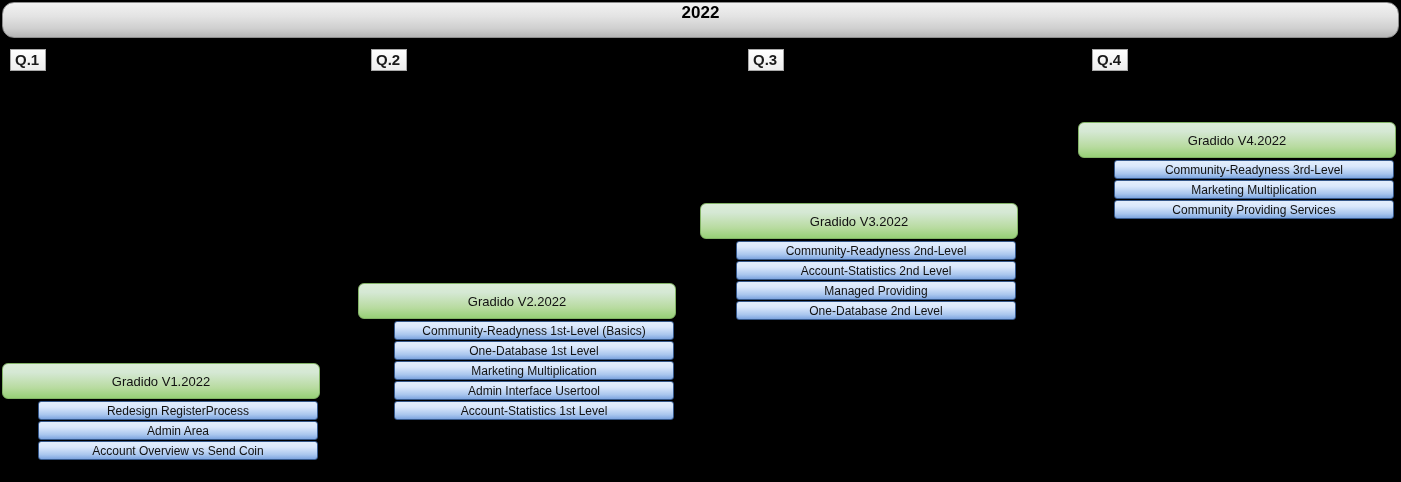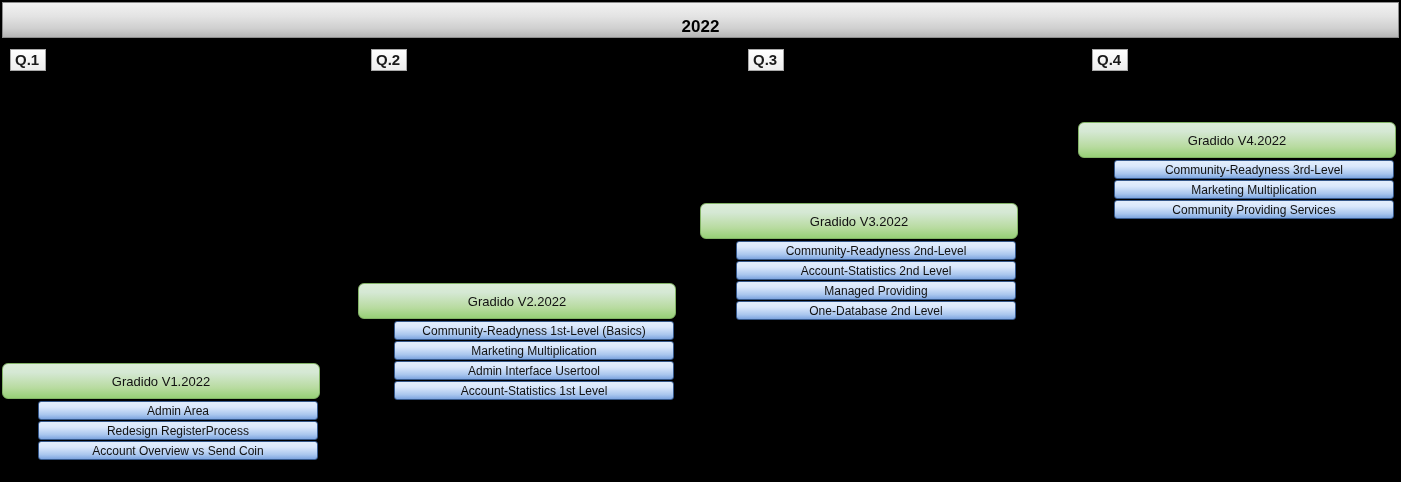--- a/index.html
+++ b/index.html
@@ -16,24 +16,24 @@
     overflow: hidden;
   }
   
   .year-banner {
     position: absolute;
     left: 2px;
     top: 2px;
     width: 1395px;
     height: 34px;
     border: 1px solid #8c8c8c;
-    border-radius: 0;
+    border-radius: 12px;
     background: linear-gradient(to bottom, #f2f2f2 0%, #e3e3e3 40%, #cfcfcf 75%, #b5b5b5 100%);
     display: flex;
-    align-items: flex-end;
+    align-items: flex-start;
     justify-content: center;
     font-size: 17px;
     font-weight: bold;
     color: #000000;
     box-shadow: 0 2px 3px rgba(0,0,0,0.6);
   }
   
   .quarter-label {
     position: absolute;
     top: 49px;
@@ -96,38 +96,41 @@
   <div class="quarter-label" style="left:371px;">Q.2</div>
   <div class="quarter-label" style="left:748px;">Q.3</div>
   <div class="quarter-label" style="left:1092px;text-align:center;">Q.4</div>
 
   <div class="group" style="left:2px; top:363px;">
     <div class="release-box">
       <span>Gradido V1.2022</span>
     </div>
     <div class="items">
       <div class="item-box">
-          <span>Admin Area</span>
+          <span>Redesign RegisterProcess</span>
         </div>
       <div class="item-box">
-          <span>Redesign RegisterProcess</span>
+          <span>Admin Area</span>
         </div>
       <div class="item-box">
           <span>Account Overview vs Send Coin</span>
         </div>
     </div>
   </div>
 
   <div class="group" style="left:358px; top:283px;">
     <div class="release-box">
       <span>Gradido V2.2022</span>
     </div>
     <div class="items">
       <div class="item-box">
           <span>Community-Readyness 1st-Level (Basics)</span>
+        </div>
+      <div class="item-box">
+          <span>One-Database 1st Level</span>
         </div>
       <div class="item-box">
           <span>Marketing Multiplication</span>
         </div>
       <div class="item-box">
           <span>Admin Interface Usertool</span>
         </div>
       <div class="item-box">
           <span>Account-Statistics 1st Level</span>
         </div>

